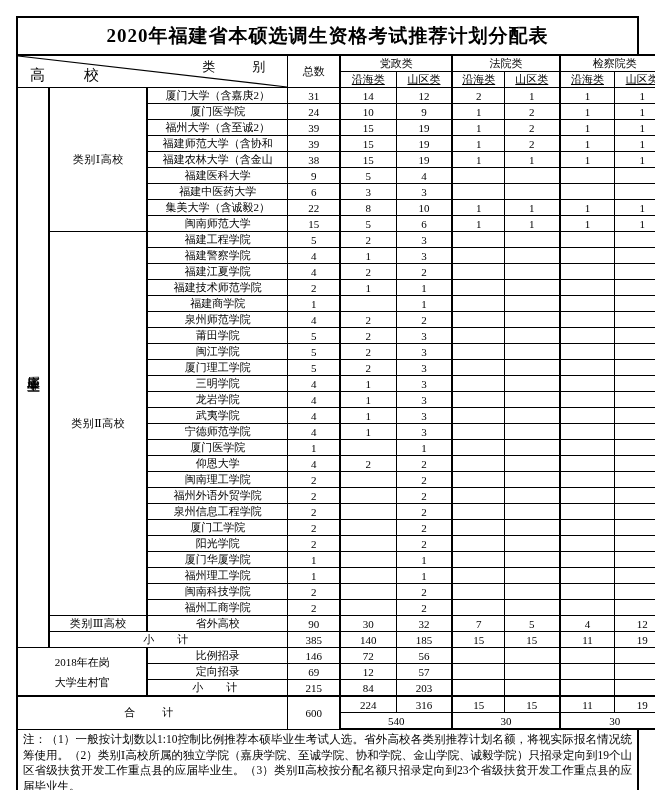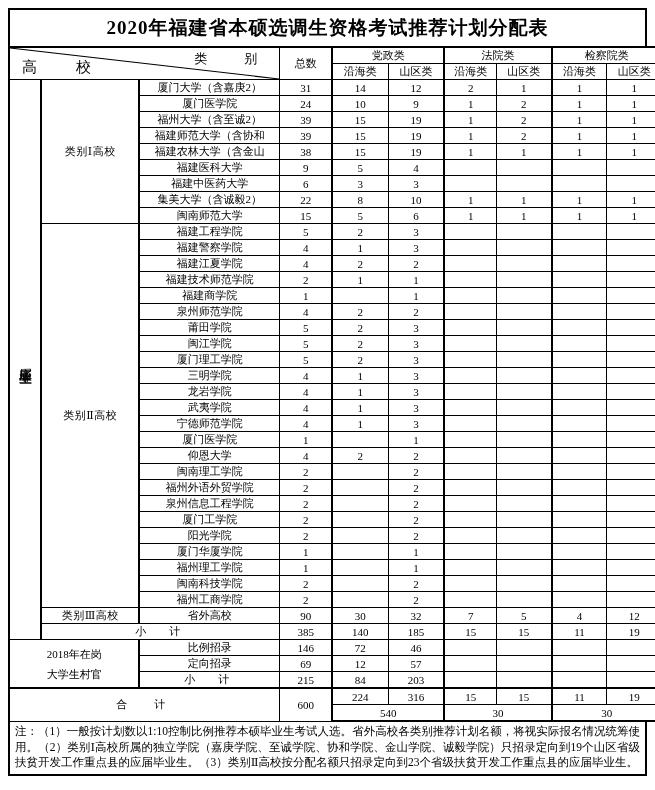--- a/index.html
+++ b/index.html
@@ -12,21 +12,21 @@
     height: 790px;
     font-family: "Liberation Serif", "DejaVu Serif", serif;
     color: #000;
     overflow: hidden;
   }
   #page {
     position: relative;
     width: 655px;
     height: 593px;
     box-sizing: border-box;
-    padding: 8px;
+    padding: 16px;
   }
   .title-bar {
     height: 38px;
     display: flex;
     align-items: center;
     justify-content: center;
     border-top: 2px solid #000;
     border-left: 2px solid #000;
     border-right: 2px solid #000;
     box-sizing: border-box;
@@ -89,20 +89,21 @@
     font-size: 13px;
     letter-spacing: 12px;
   }
   .group-hdr {
     font-size: 12.5px;
     height: 18px;
   }
   .sub-hdr {
     font-size: 11.5px;
     height: 18px;
+    text-decoration: underline;
   }
   .schoolname {
     text-align: left;
     padding-left: 4px;
     font-size: 11px;
     white-space: nowrap;
   }
   .catlabel {
     font-size: 12.5px;
     letter-spacing: 0.5px;
@@ -559,21 +560,21 @@
           <td class="subtotal-num bthick-r">19</td>
         </tr>
         <tr>
           <td class="villager bthick-l" colspan="2" rowspan="3">
             <div>2018年在岗</div>
             <div>大学生村官</div>
           </td>
           <td class="schoolname bthick-l">比例招录</td>
           <td class="">146</td>
           <td class="bthick-l">72</td>
-          <td class="">46</td>
+          <td class="">56</td>
           <td class="bthick-l"></td>
           <td class=""></td>
           <td class="bthick-l"></td>
           <td class="bthick-r"></td>
         </tr>
         <tr>
           <td class="schoolname bthick-l">定向招录</td>
           <td class="">69</td>
           <td class="bthick-l">12</td>
           <td class="">57</td>

